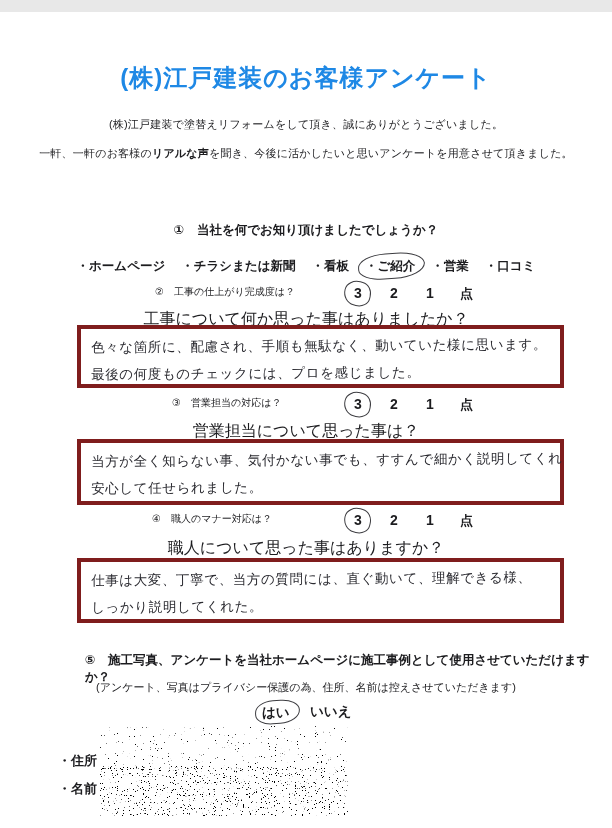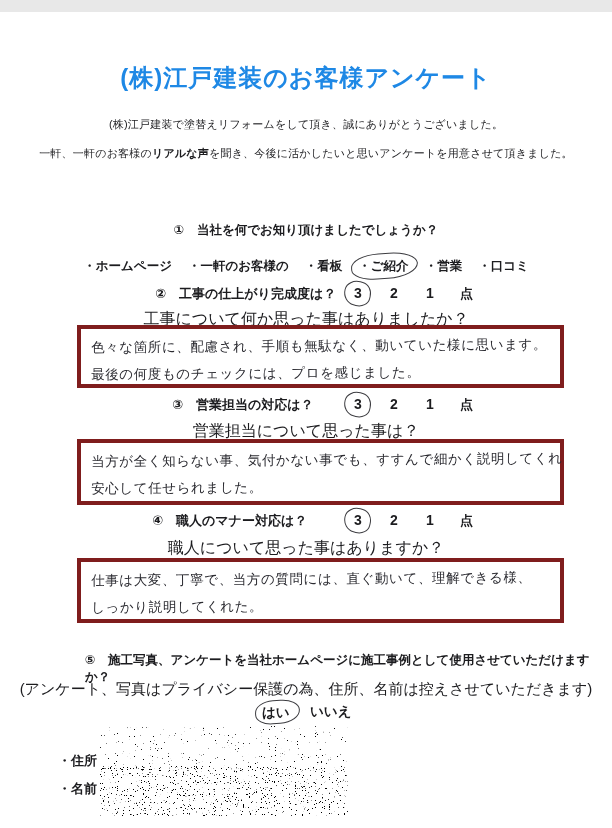--- a/index.html
+++ b/index.html
@@ -18,21 +18,21 @@
     font-size:24px;font-weight:700;color:#1e88e5;
     letter-spacing:1px;margin:0;
   }
   .intro{font-size:11px;margin:0;letter-spacing:0.2px;}
   .qheading{font-size:12.5px;font-weight:700;margin:0;}
   .options{
     display:flex;justify-content:center;gap:16px;
     font-size:12.5px;font-weight:700;white-space:nowrap;
   }
   .qrow{left:0;width:612px;height:24px;}
-  .qlabel{position:absolute;font-size:13px;font-weight:700;white-space:nowrap;}
+  .qlabel{position:absolute;font-size:10px;font-weight:400;white-space:nowrap;}
   .scores{position:absolute;display:flex;gap:24px;font-size:14px;font-weight:700;}
   .score{position:relative;display:inline-block;width:12px;text-align:center;}
   .unit{font-size:13px;font-weight:700;}
   .circled-score::before{
     content:'';position:absolute;left:-8px;top:-4px;
     width:25px;height:23px;
     border:1.6px solid #3c3c40;border-radius:55% 45% 50% 50% / 50% 55% 45% 60%;
     transform:rotate(14deg);
   }
   .circled-option{position:relative;}
@@ -46,42 +46,42 @@
     left:77px;width:487px;
     border:4px solid #7f1d1d;
     box-sizing:border-box;
     padding:5px 10px 16px 10px;
   }
   .hand{
     font-size:13.5px;line-height:27px;color:#2b2b31;
     letter-spacing:0.6px;white-space:nowrap;
     transform:rotate(-0.4deg);transform-origin:left top;
   }
-  .note{font-size:15px;margin:0;}
+  .note{font-size:11px;margin:0;}
   .yesno{font-size:13.5px;font-weight:700;}
   .footer-label{font-size:13px;font-weight:700;}
   .redact{left:100px;top:714px;}
 </style>
 </head>
 <body>
 
 <div class="page">
 
   <h1 class="abs c title" style="top:50px">(株)江戸建装のお客様アンケート</h1>
 
   <p class="abs c intro" style="top:105px">(株)江戸建装で塗替えリフォームをして頂き、誠にありがとうございました。</p>
 
   <p class="abs c intro" style="top:134px"><span>一軒、一軒のお客様の</span><b>リアルな声</b><span>を聞き、今後に活かしたいと思いアンケートを用意させて頂きました。</span></p>
 
 
   <p class="abs c qheading" style="top:210px">①　当社を何でお知り頂けましたでしょうか？</p>
 
   <div class="abs c options" style="top:246px">
     <span>・ホームページ</span>
-    <span>・一軒のお客様の</span>
+    <span>・チラシまたは新聞</span>
     <span>・看板</span>
     <span class="circled-option">・ご紹介</span>
     <span>・営業</span>
     <span>・口コミ</span>
   </div>
 
   
   <div class="abs qrow" style="top:273px">
     <span class="qlabel" style="left:155px">②　工事の仕上がり完成度は？</span>
     <span class="scores" style="left:352px">

